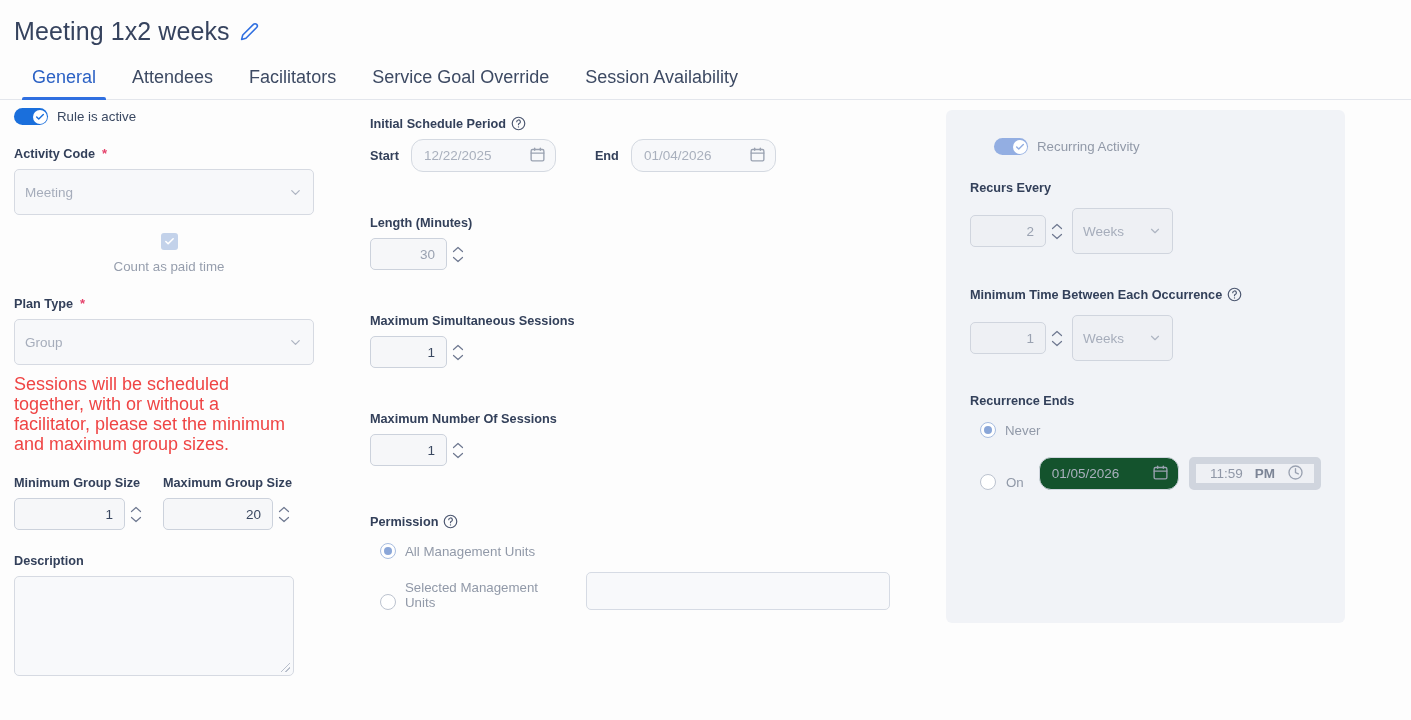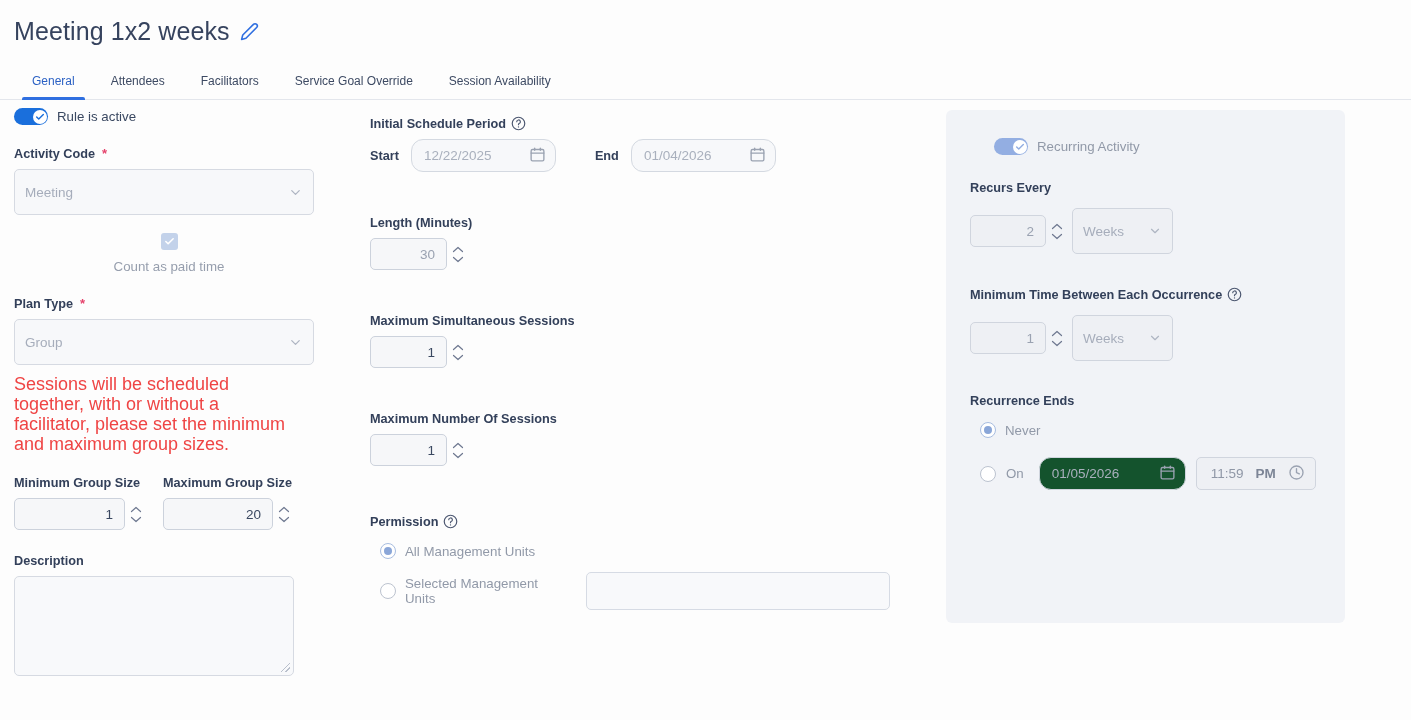--- a/index.html
+++ b/index.html
@@ -22,21 +22,21 @@
   }
   .pencil-icon { display:inline-flex; align-items:center; cursor:pointer; }
 
   
   .tabbar {
     position:relative; height:40px; padding-left:14px;
     border-bottom:1px solid #e3e6ec;
     display:flex; align-items:flex-end; gap:0;
   }
   .tab {
-    font-size:12px; color:#3d4a63; padding:0 18px 11px 18px;
+    font-size:18px; color:#3d4a63; padding:0 18px 11px 18px;
     cursor:pointer; position:relative; white-space:nowrap;
   }
   .tab.active { color:#2b61c4; }
   .tab.active:after {
     content:""; position:absolute; left:8px; right:8px; bottom:-1px;
     height:3px; background:#2f6fe0; border-radius:2px 2px 0 0;
   }
 
   
   .content { position:relative; height:620px; }
@@ -90,21 +90,21 @@
   .spinner { display:flex; flex-direction:column; gap:3px; cursor:pointer; color:#6e7890; }
 
   
   .date-input {
     height:33px; border:1px solid #d4d9e1; border-radius:12px;
     background:#f7f8fa; display:flex; align-items:center;
     justify-content:space-between; padding:0 9px 0 12px;
     font-size:13.5px; color:#a9b0bd; cursor:pointer;
   }
   .time-input {
-    height:33px; border:1px solid #ef4444; border-radius:5px;
+    height:33px; border:7px solid #ef4444; border-radius:5px;
     background:#f7f8fa; display:flex; align-items:center; gap:12px;
     padding:0 10px 0 14px; font-size:13.5px; color:#8f97a6; cursor:pointer;
   }
   .time-input .ampm { font-weight:bold; color:#7c8596; }
 
   
   .toggle-row { display:flex; align-items:center; gap:9px; }
   .toggle {
     width:34px; height:17px; border-radius:9px; position:relative;
     background:#1a6fdc; cursor:pointer; flex:none;
@@ -121,21 +121,21 @@
   
   .cb-row { display:flex; align-items:center; gap:9px;flex-direction:column; }
   .checkbox {
     width:17px; height:17px; border-radius:3px; background:#c3d2ea;
     display:flex; align-items:center; justify-content:center; flex:none;
     cursor:pointer;
   }
   .cb-label { font-size:13.3px; color:#969ead; }
 
   
-  .radio-row { display:flex; align-items:center; gap:9px; }
+  .radio-row { display:flex; align-items:flex-end; gap:9px; }
   .radio {
     width:16px; height:16px; border-radius:50%; border:1.6px solid #bcc3cf;
     background:#fff; flex:none; cursor:pointer; position:relative;
   }
   .radio.checked { border-color:#a8bde0; }
   .radio.checked:after {
     content:""; position:absolute; left:50%; top:50%;
     transform:translate(-50%,-50%); width:8px; height:8px;
     border-radius:50%; background:#8aa6d8;
   }

